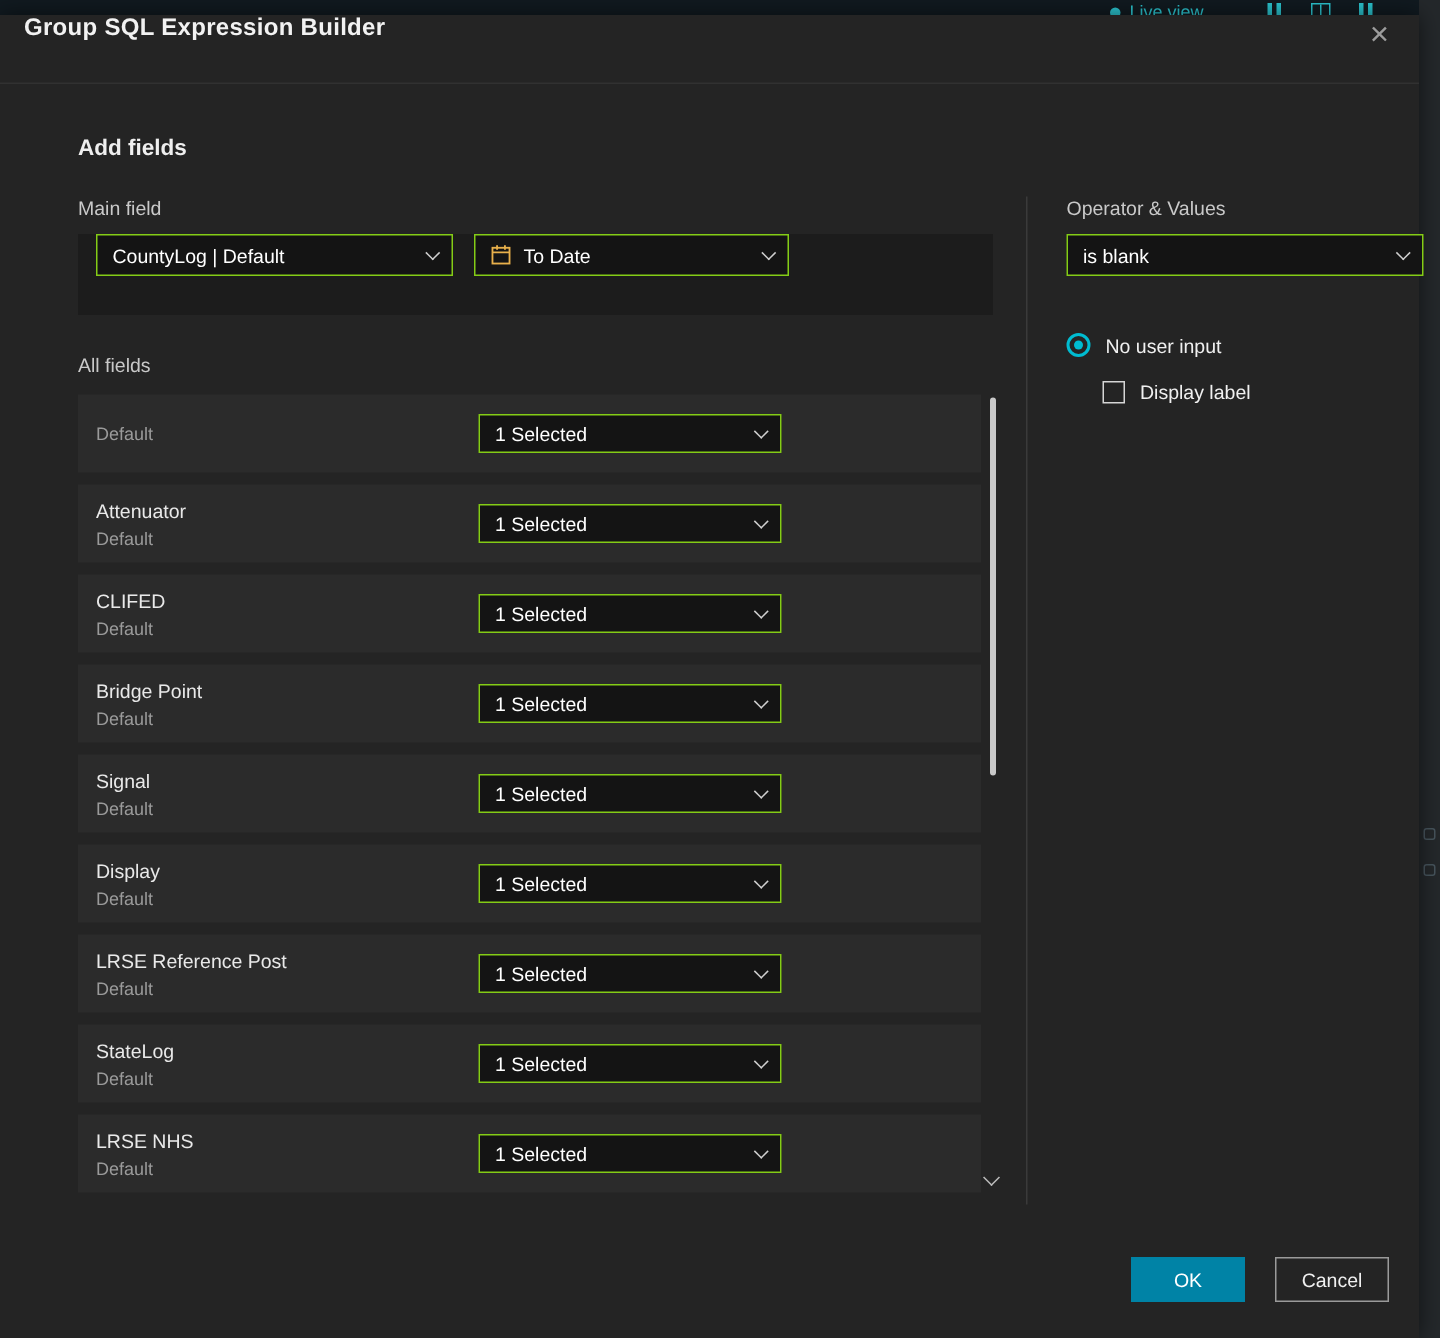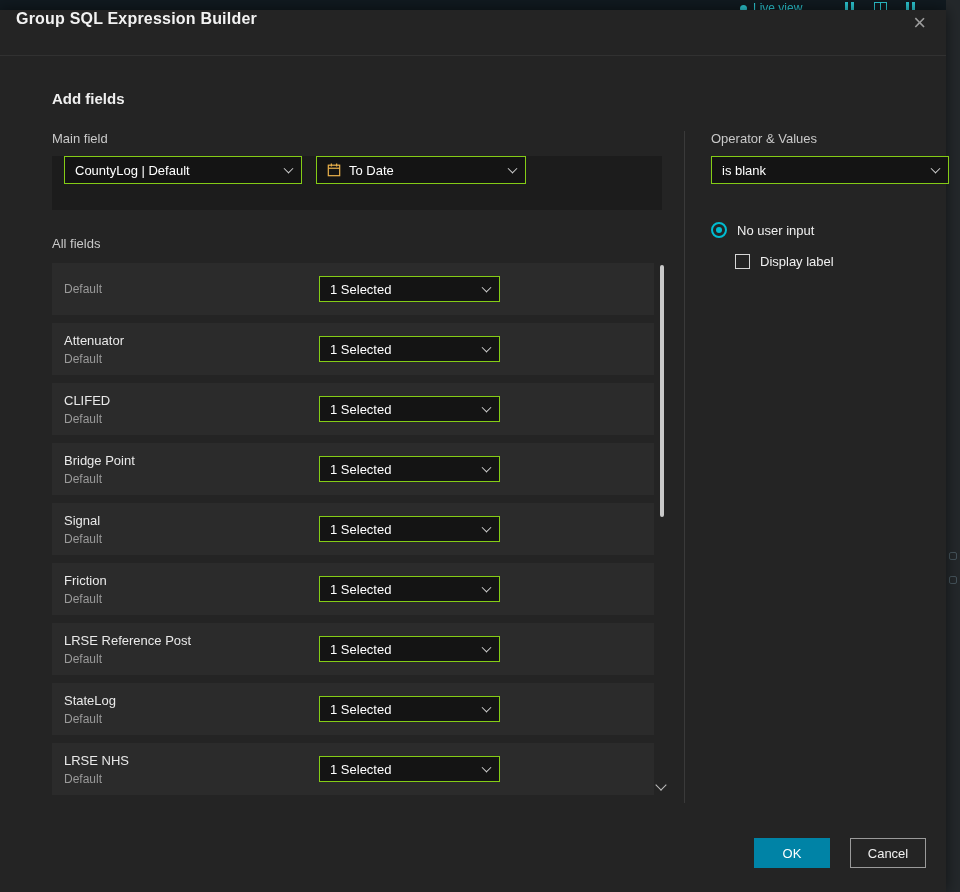--- a/index.html
+++ b/index.html
@@ -71,21 +71,21 @@
   .sel-maintype  { width:210px; }
 
   .all-label { margin-top:26px; margin-bottom:12px; }
 
   .list { position:relative; width:614px; }
   .row { width:602px; height:52px; background:#2b2b2b; margin-bottom:8px;
     display:flex; align-items:center; padding-left:12px; }
   .row-left { width:255px; }
   .row-name { font-size:13px; color:#e9e9e9; margin-bottom:4px; }
   .row-sub  { font-size:12px; color:#9a9a9a; }
-  .sel-row { width:181px; height:26px; }
+  .sel-row { width:202px; height:26px; }
 
   .scroll-thumb { position:absolute; top:2px; right:2px; width:4px; height:252px;
     background:#c9c9c9; border-radius:2px; cursor:pointer; }
   .scroll-down { position:absolute; right:1px; bottom:6px;
     width:8px; height:8px;
     border-right:1.5px solid #bdbdbd; border-bottom:1.5px solid #bdbdbd;
     transform:rotate(45deg); cursor:pointer; }
 
   .op-select { width:238px; margin-bottom:38px; }
 
@@ -214,21 +214,21 @@
       <div class="row-name">Signal</div>
       <div class="row-sub">Default</div>
     </div>
     <div class="select sel-row">
       <span>1 Selected</span>
       <i class="chev"></i>
     </div>
   </div>
             <div class="row">
     <div class="row-left">
-      <div class="row-name">Friction</div>
+      <div class="row-name">Display</div>
       <div class="row-sub">Default</div>
     </div>
     <div class="select sel-row">
       <span>1 Selected</span>
       <i class="chev"></i>
     </div>
   </div>
             <div class="row">
     <div class="row-left">
       <div class="row-name">LRSE Reference Post</div>

